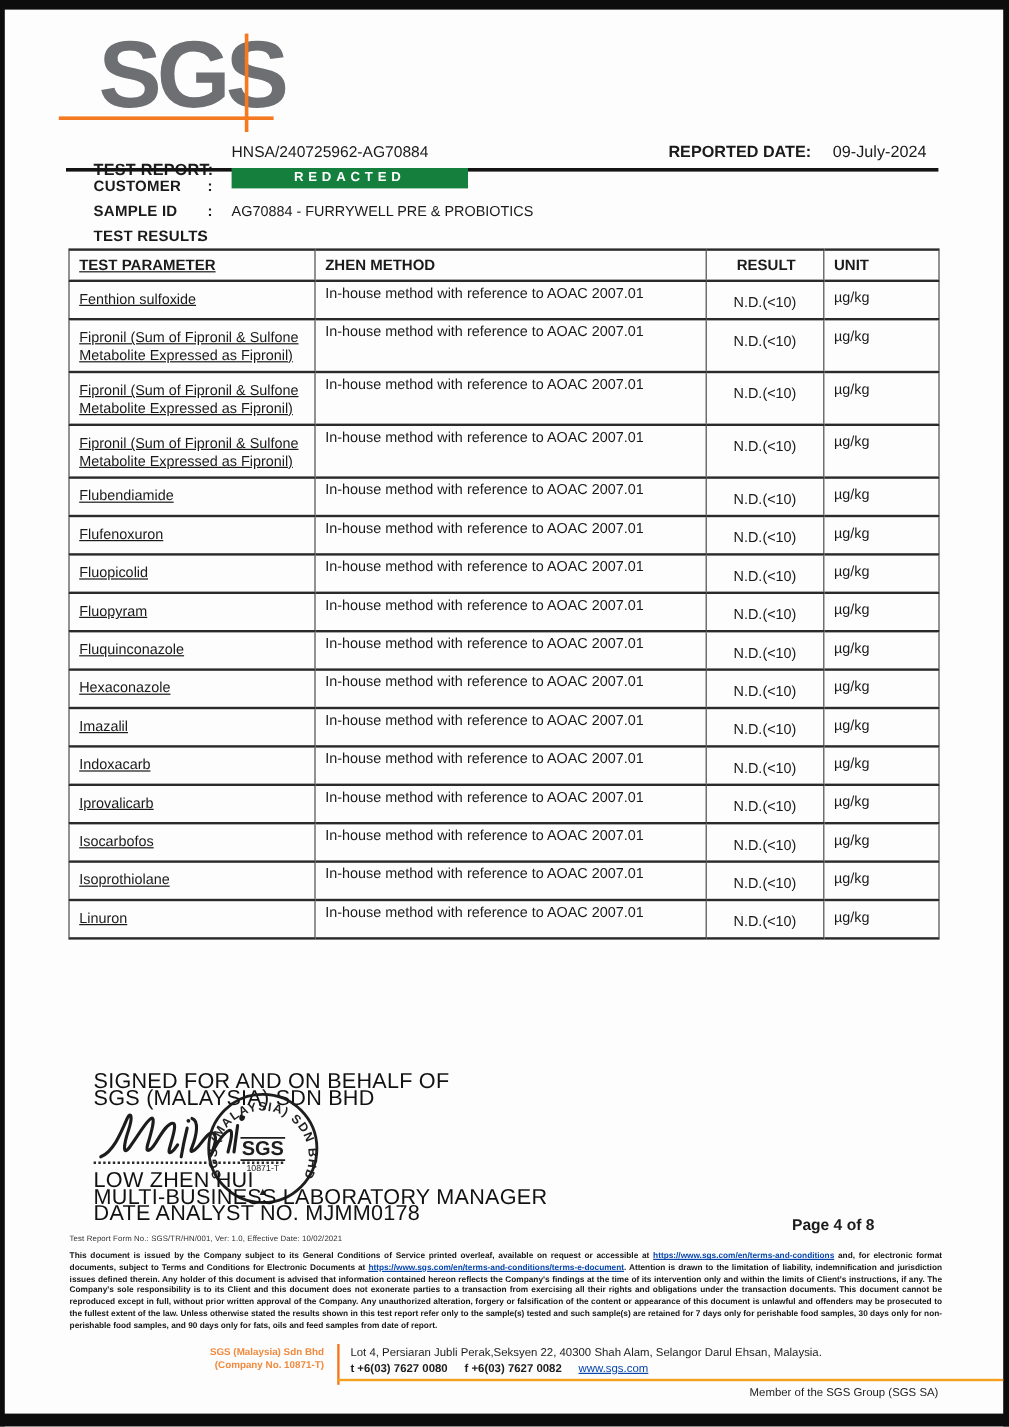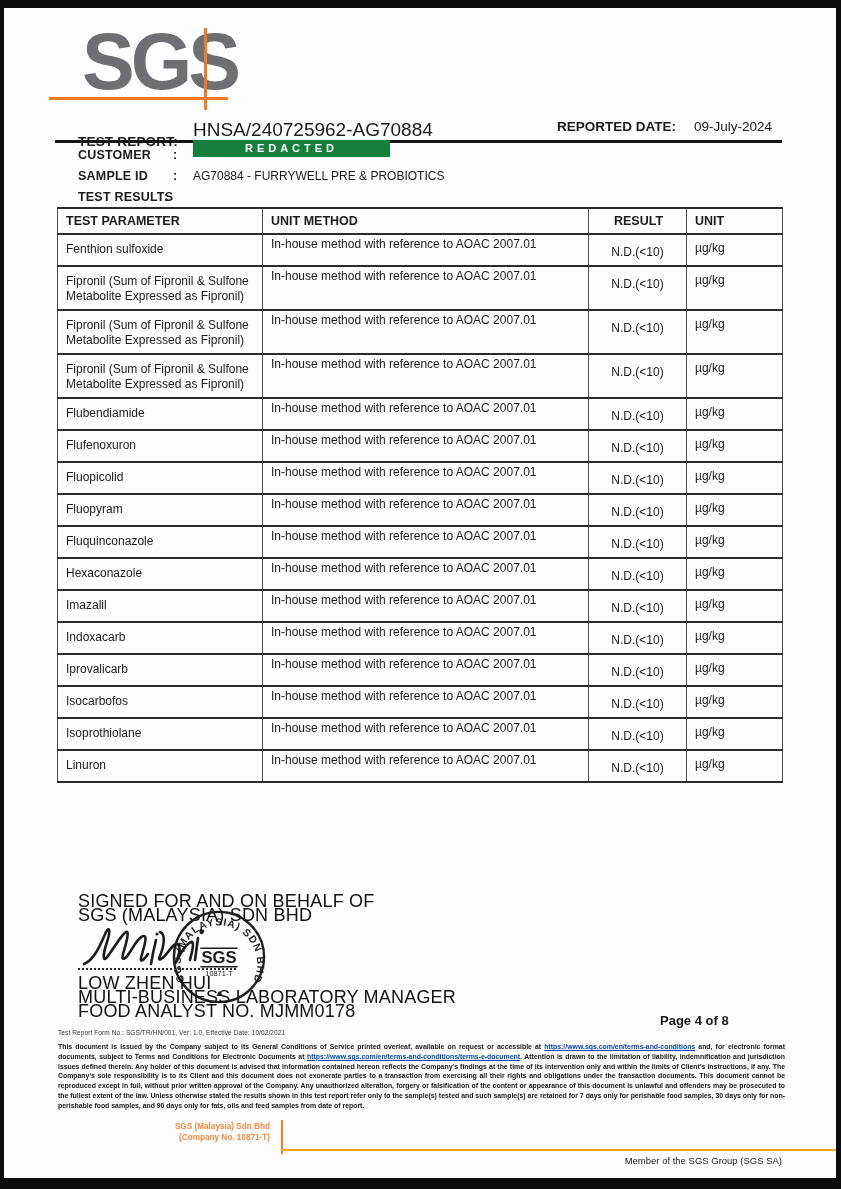--- a/index.html
+++ b/index.html
@@ -19,21 +19,21 @@
   
   .logo-text {
     position:absolute; left:82px; top:22px; font-size:79px; font-weight:bold;
     color:#6e6f72; letter-spacing:-4px; line-height:1;
   }
   .logo-vline { position:absolute; left:204px; top:28px; width:3px; height:82px; background:#f47920; }
   .logo-hline { position:absolute; left:49px; top:97px; width:179px; height:3px; background:#f47920; }
 
   
   .report-label { position:absolute; left:78px; top:134px; font-size:13.5px; font-weight:bold; letter-spacing:.2px; }
-  .report-number{ position:absolute; left:193px; top:119px; font-size:19px; }
+  .report-number{ position:absolute; left:193px; top:119px; font-size:13px; }
   .date-label   { position:absolute; left:557px; top:119px; font-size:13.5px; font-weight:bold; }
   .date-value   { position:absolute; left:694px; top:119px; font-size:13.5px; }
   .header-rule  { position:absolute; left:55px; top:140px; width:727px; height:3px; background:#141414; }
 
   
   .info-label { position:absolute; left:78px; font-size:12.5px; font-weight:bold; letter-spacing:.2px; }
   .info-colon { position:absolute; left:173px; font-size:12.5px; font-weight:bold; }
   .info-value { position:absolute; left:193px; font-size:12px; }
   .redacted-box {
     position:absolute; left:193px; top:140px; width:197px; height:17px;
@@ -50,21 +50,21 @@
     border-left:1px solid #4d4d4d; border-right:1px solid #4d4d4d;
     border-top:2px solid #2b2b2b; border-bottom:2px solid #2b2b2b;
     vertical-align:top; overflow:hidden;
   }
   .results-table th {
     font-size:12.5px; font-weight:bold; text-align:left;
     padding:5px 6px 5px 8px; height:26px;
   }
   .results-table th.col-result { text-align:center; }
   .results-table td { height:32px; }
-  .col-parameter { width:205px; }
+  .col-parameter { width:205px;text-decoration:underline; }
   .col-method    { width:326px; }
   .col-result    { width:98px; }
   .col-unit      { width:96px; }
   td.col-parameter { padding:7px 8px 5px 8px; line-height:1.25; }
   td.col-method    { padding:2px 8px 3px 8px; line-height:1.25; }
   td.col-result    { padding:10px 2px 3px 2px; text-align:center; }
   td.col-unit      { padding:6px 4px 3px 8px; }
 
   
   .sig-line { position:absolute; left:78px; font-size:18px; letter-spacing:.2px; color:#111; }
@@ -121,21 +121,21 @@
   <div class="info-colon" style="top:169px">:</div>
   <div class="info-value" style="top:169px">AG70884 - FURRYWELL PRE &amp; PROBIOTICS</div>
 
   <div class="info-label" style="top:190px">TEST RESULTS</div>
   <div class="info-colon" style="top:190px; left:164px">:</div>
 
   <table class="results-table">
     <thead>
       <tr>
         <th class="col-parameter">TEST PARAMETER</th>
-        <th class="col-method">UNIT METHOD</th>
+        <th class="col-method">ZHEN METHOD</th>
         <th class="col-result">RESULT</th>
         <th class="col-unit">UNIT</th>
       </tr>
     </thead>
     <tbody id="results-body">
         <tr>
           <td class="col-parameter">Fenthion sulfoxide</td>
           <td class="col-method">In-house method with reference to AOAC 2007.01</td>
           <td class="col-result">N.D.(&lt;10)</td>
           <td class="col-unit">µg/kg</td>
@@ -252,27 +252,31 @@
     <line x1="31" y1="41" x2="69" y2="41" stroke="#1e1e1e" stroke-width="1.6"></line>
     <line x1="31" y1="60" x2="69" y2="60" stroke="#1e1e1e" stroke-width="1.6"></line>
     <text x="50" y="56" text-anchor="middle" font-size="17" font-weight="bold" fill="#1e1e1e">SGS</text>
     <text x="50" y="69" text-anchor="middle" font-size="7.5" fill="#1e1e1e">10871-T</text>
     <text x="50" y="90" text-anchor="middle" font-size="9" fill="#1e1e1e">▲</text>
   </svg>
 
   <div class="sig-dots"></div>
   <div class="sig-line" style="top:973px">LOW ZHEN HUI</div>
   <div class="sig-line" style="top:987px">MULTI-BUSINESS LABORATORY MANAGER</div>
-  <div class="sig-line" style="top:1001px">FOOD ANALYST NO. MJMM0178</div>
+  <div class="sig-line" style="top:1001px">DATE ANALYST NO. MJMM0178</div>
 
   <div class="page-number">Page 4 of 8</div>
   <div class="footnote">Test Report Form No.: SGS/TR/HN/001, Ver: 1.0, Effective Date: 10/02/2021</div>
 
   <div class="disclaimer"><span>This document is issued by the Company subject to its General Conditions of Service printed overleaf, available on request or accessible at </span><a href="#">https://www.sgs.com/en/terms-and-conditions</a><span> and, for electronic format documents, subject to Terms and Conditions for Electronic Documents at </span><a href="#">https://www.sgs.com/en/terms-and-conditions/terms-e-document</a><span>. Attention is drawn to the limitation of liability, indemnification and jurisdiction issues defined therein. Any holder of this document is advised that information contained hereon reflects the Company's findings at the time of its intervention only and within the limits of Client's instructions, if any. The Company's sole responsibility is to its Client and this document does not exonerate parties to a transaction from exercising all their rights and obligations under the transaction documents. This document cannot be reproduced except in full, without prior written approval of the Company. Any unauthorized alteration, forgery or falsification of the content or appearance of this document is unlawful and offenders may be prosecuted to the fullest extent of the law. Unless otherwise stated the results shown in this test report refer only to the sample(s) tested and such sample(s) are retained for 7 days only for perishable food samples, 30 days only for non-perishable food samples, and 90 days only for fats, oils and feed samples from date of report.</span></div>
 
   <div class="footer-company">
     <div>SGS (Malaysia) Sdn Bhd</div>
     <div>(Company No. 10871-T)</div>
   </div>
   <div class="footer-divider"></div>
+  <div class="footer-address">
+    <div>Lot 4, Persiaran Jubli Perak,Seksyen 22, 40300 Shah Alam, Selangor Darul Ehsan, Malaysia.</div>
+    <div class="footer-contact"><b>t +6(03) 7627 0080</b><span class="gap"></span><b>f +6(03) 7627 0082</b><span class="gap"></span><a href="#">www.sgs.com</a></div>
+  </div>
   <div class="footer-rule"></div>
   <div class="footer-member">Member of the SGS Group (SGS SA)</div>
 </div>
 
 </body></html>

